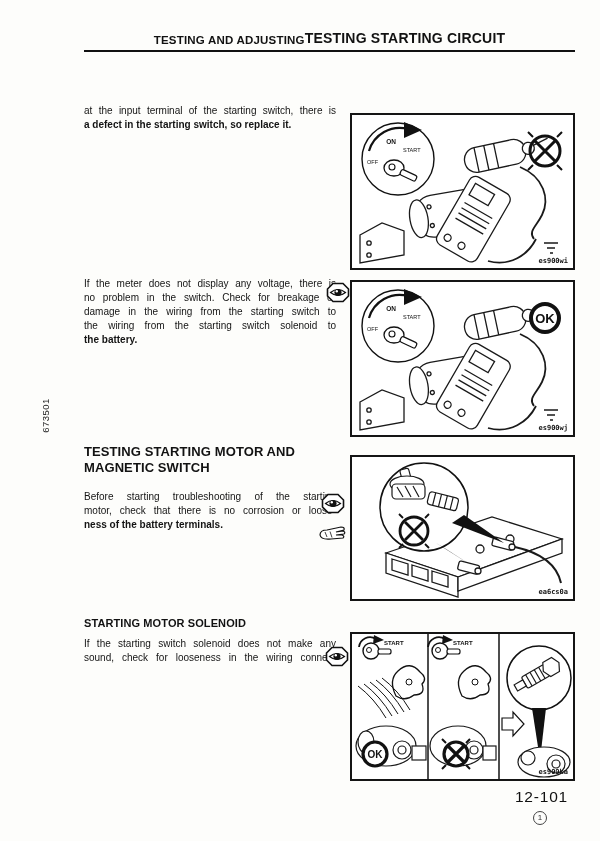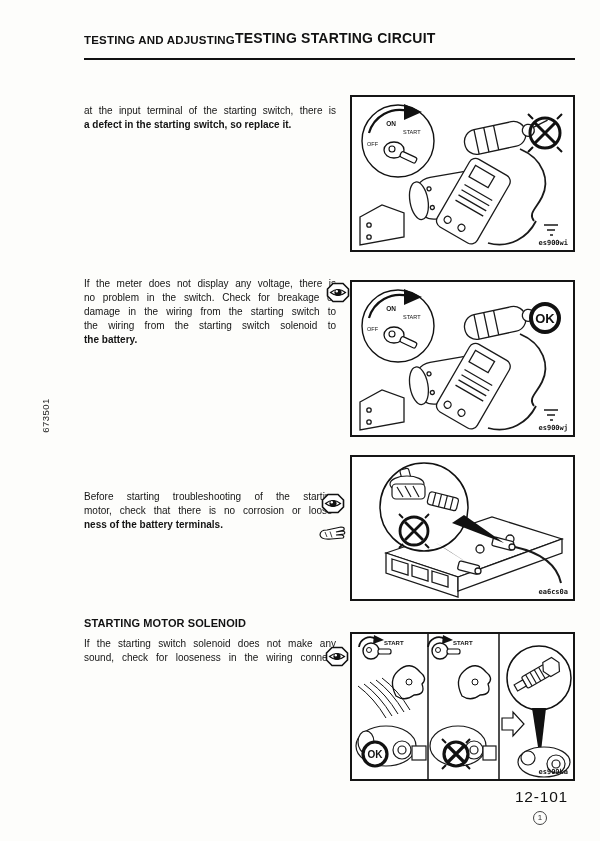--- a/index.html
+++ b/index.html
@@ -5,22 +5,22 @@
   html,body{margin:0;padding:0;background:#e8e8e8;}
   .page{
     position:relative;width:600px;height:841px;margin:0 auto;
     background:#fdfdfb;color:#121212;
     font-family:"Liberation Sans","DejaVu Sans",sans-serif;
     overflow:hidden;
   }
   
   .hdr{
     position:absolute;left:84px;right:25px;top:30px;
-    display:flex;justify-content:flex-start;align-items:flex-end;
-    border-bottom:2.5px solid #111;padding-bottom:12px;
+    display:flex;justify-content:center;align-items:flex-end;
+    border-bottom:2.5px solid #111;padding-bottom:4px;
   }
   .hdr .lt{font-size:11.5px;font-weight:bold;letter-spacing:.2px;}
   .hdr .rt{font-size:14px;font-weight:bold;letter-spacing:.2px;}
   
   .vcode{
     position:absolute;left:28px;top:410px;font-size:9.5px;letter-spacing:.5px;
     transform:rotate(-90deg);color:#222;
   }
   
   .para{position:absolute;left:84px;width:252px;font-size:10px;line-height:14px;color:#141414;}
@@ -60,20 +60,24 @@
   </div>
 
   <div class="para" style="top:277px;">
     <div class="jl">If the meter does not display any voltage, there is</div>
     <div class="jl">no problem in the switch. Check for breakage or</div>
     <div class="jl">damage in the wiring from the starting switch to</div>
     <div class="jl">the wiring from the starting switch solenoid to</div>
     <div class="ll">the battery.</div>
   </div>
 
+  <div class="h-big" style="top:444px;">
+    <div>TESTING STARTING MOTOR AND</div>
+    <div>MAGNETIC SWITCH</div>
+  </div>
 
   <div class="para" style="top:490px;">
     <div class="jl">Before starting troubleshooting of the starting</div>
     <div class="jl">motor, check that there is no corrosion or loose-</div>
     <div class="ll">ness of the battery terminals.</div>
   </div>
 
   <div class="h-small" style="top:617px;">STARTING MOTOR SOLENOID</div>
 
   <div class="para" style="top:637px;">
@@ -107,21 +111,21 @@
 
   <div class="badge" style="left:325px;top:646px;">
     <svg width="24" height="21" viewBox="0 0 24 21">
       <polygon points="7,1.5 17,1.5 22.5,7 22.5,14 17,19.5 7,19.5 1.5,14 1.5,7" fill="#fff" stroke="#111" stroke-width="1.6"></polygon>
       <path d="M4.5 10.5 Q12 4.5 19.5 10.5 Q12 16.5 4.5 10.5 Z" fill="#fff" stroke="#111" stroke-width="1.2"></path>
       <circle cx="12" cy="10.5" r="3.6" fill="#111"></circle>
       <circle cx="10.8" cy="9.3" r="1.2" fill="#fff"></circle>
     </svg>
   </div>
 
-  <div class="fig" style="top:95px;height:157px;">
+  <div class="fig" style="top:113px;height:157px;">
     <svg width="221" height="153" viewBox="0 0 221 153">
       <g stroke="#1a1a1a" fill="none" stroke-width="1.3">
         <path d="M8 120 L30 108 L52 116 L52 140 L8 148 Z"></path>
         <circle cx="17" cy="128" r="2.2"></circle>
           <circle cx="17" cy="140" r="2.2"></circle>
         <g transform="rotate(-10 105 95)">
           <rect x="62" y="76" width="88" height="42" rx="19" fill="#fff"></rect>
           <ellipse cx="66" cy="97" rx="9" ry="19" fill="#fff"></ellipse>
           <circle cx="78" cy="87" r="2"></circle>
             <circle cx="78" cy="106" r="2"></circle>

